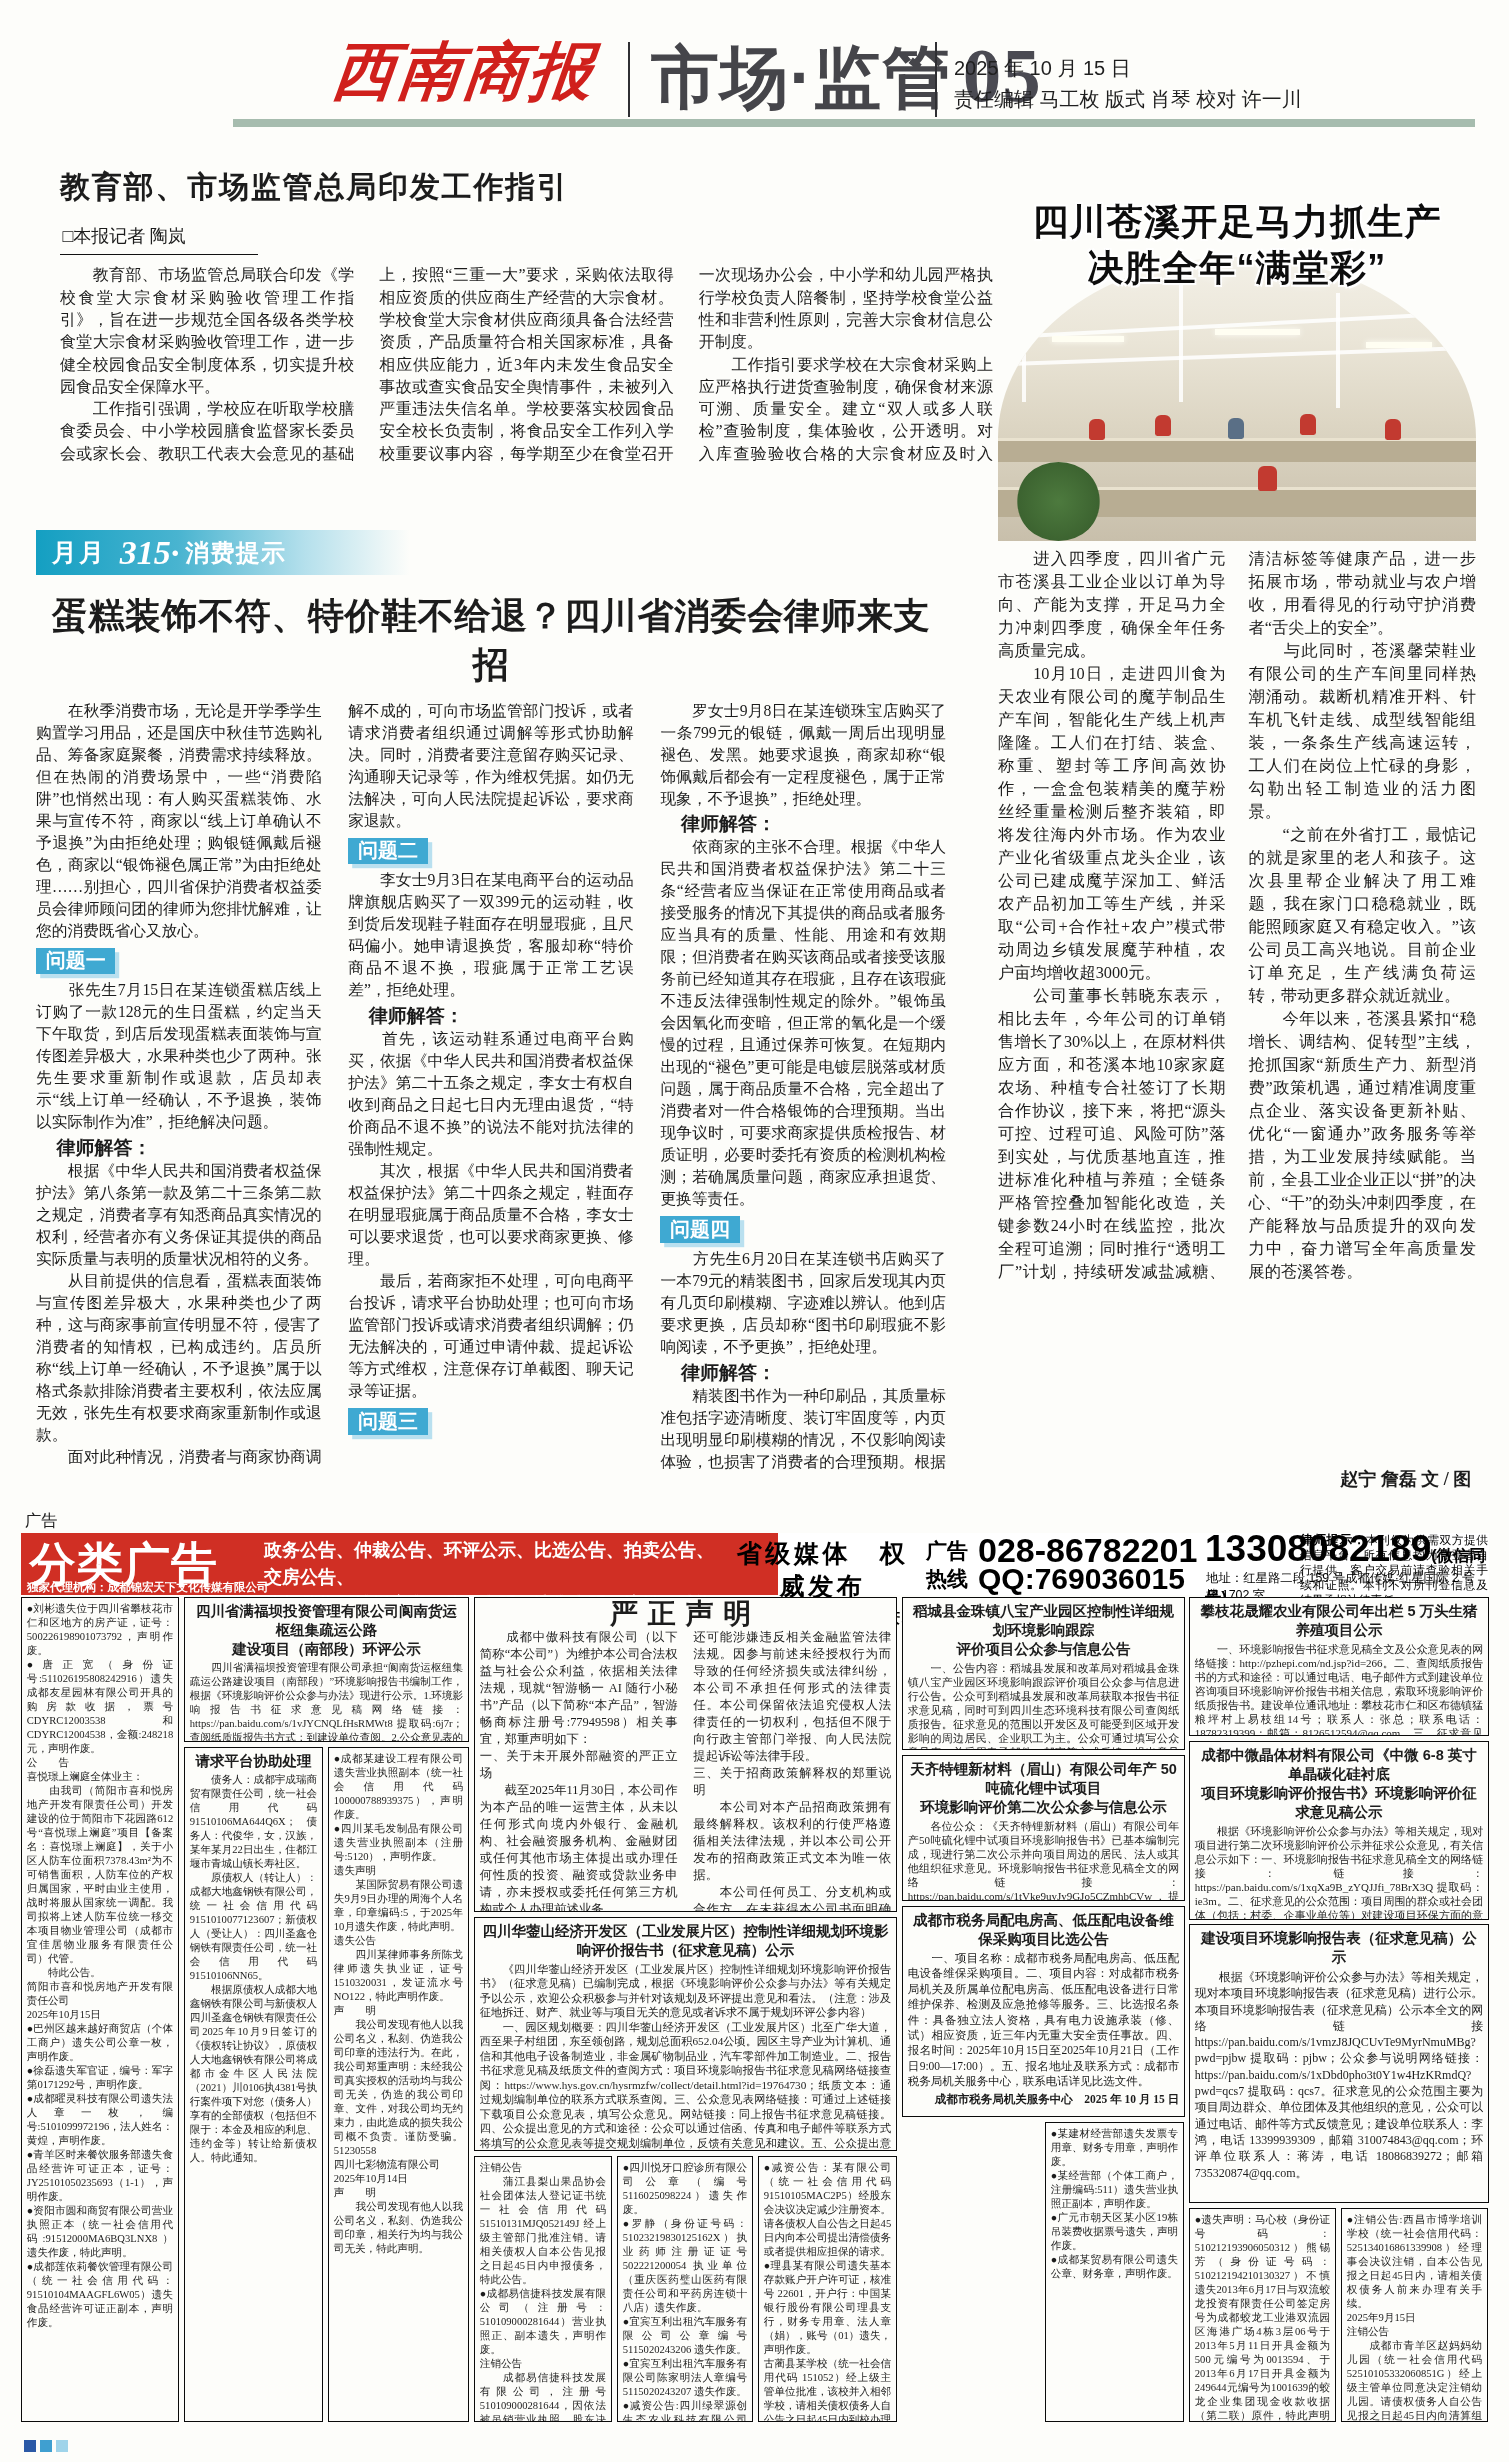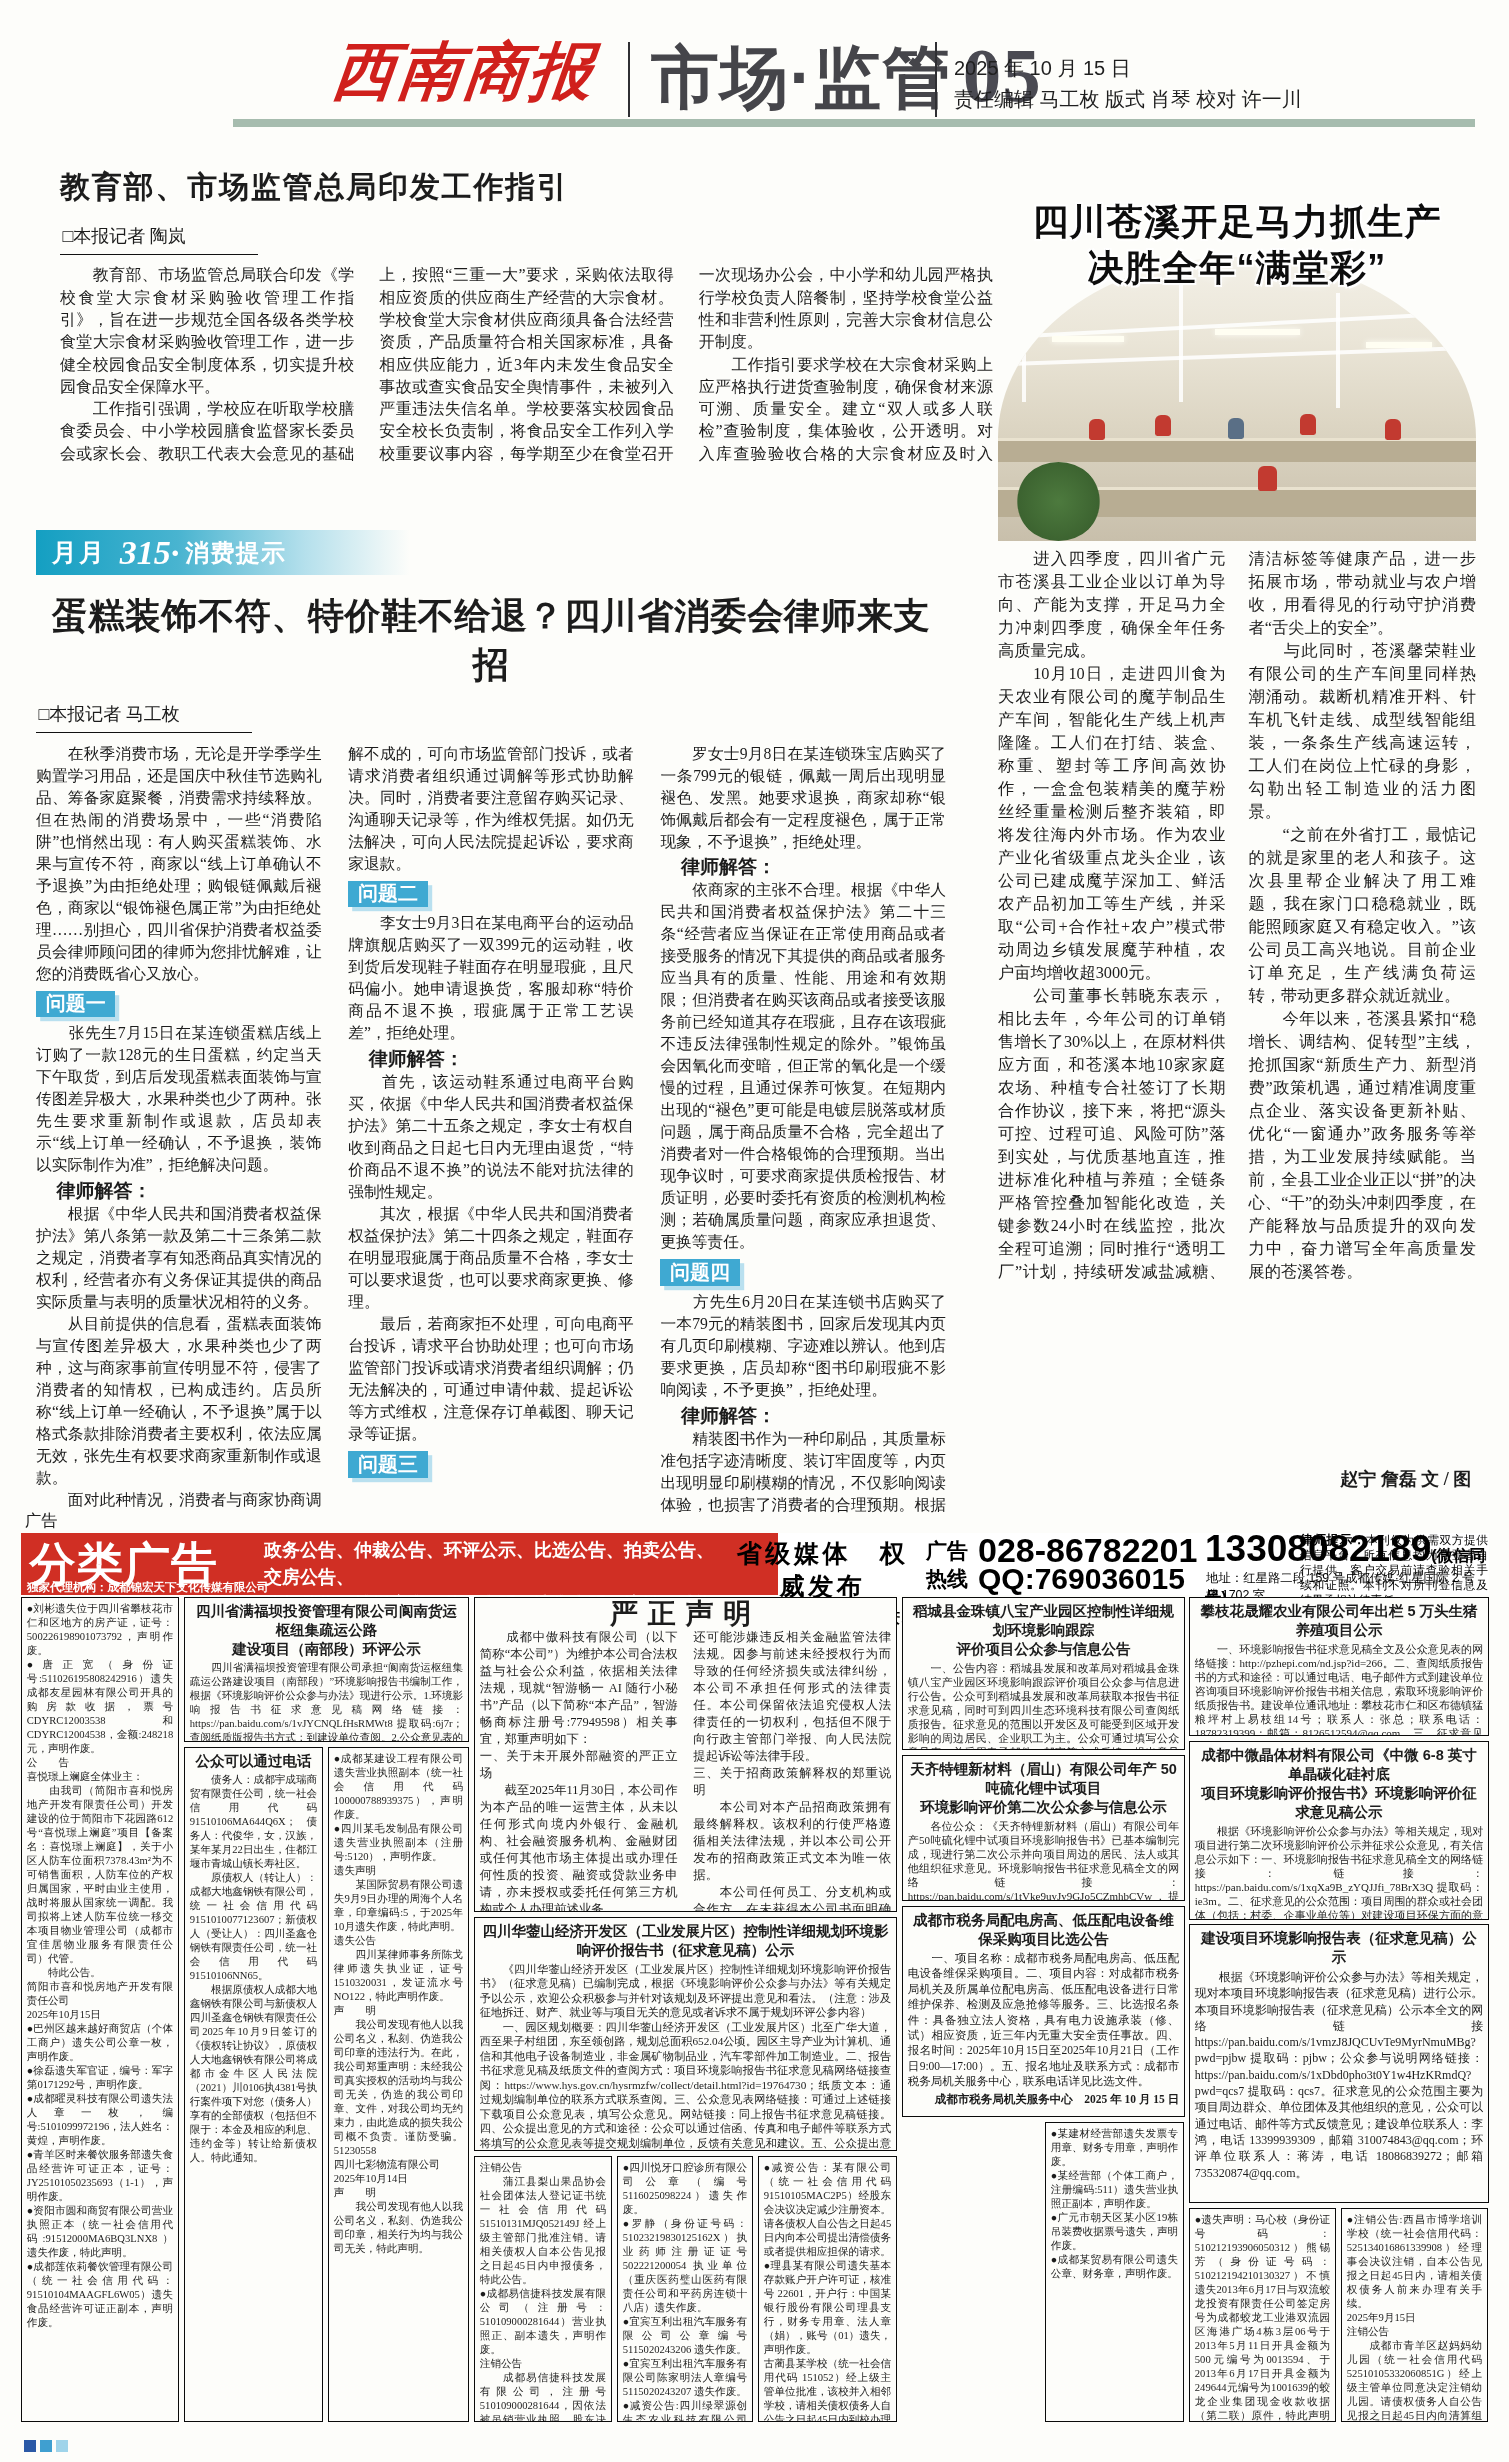--- a/index.html
+++ b/index.html
@@ -148,23 +148,20 @@
     <div id="photo-byline">赵宁 詹磊 文 / 图</div>
   </div>
 
   <div class="abs" id="consumer">
     <div id="c-banner" class="sans">
       <span class="b1">月月</span>
       <span class="b2" style="font-family:'Liberation Serif',serif;">315·</span>
       <span class="b3">消费提示</span>
     </div>
     <div class="sans" id="c-headline">蛋糕装饰不符、特价鞋不给退？四川省消委会律师来支招</div>
-    <div id="c-byline-row">
-      <span class="byline">□本报记者 马工枚</span>
-    </div>
     <div id="c-body">
       <p class="q-case">　　在秋季消费市场，无论是开学季学生购置学习用品，还是国庆中秋佳节选购礼品、筹备家庭聚餐，消费需求持续释放。但在热闹的消费场景中，一些“消费陷阱”也悄然出现：有人购买蛋糕装饰、水果与宣传不符，商家以“线上订单确认不予退换”为由拒绝处理；购银链佩戴后褪色，商家以“银饰褪色属正常”为由拒绝处理……别担心，四川省保护消费者权益委员会律师顾问团的律师为您排忧解难，让您的消费既省心又放心。</p>
       <div><span class="q-label sans">问题一</span></div>
       <p class="q-case">　　张先生7月15日在某连锁蛋糕店线上订购了一款128元的生日蛋糕，约定当天下午取货，到店后发现蛋糕表面装饰与宣传图差异极大，水果种类也少了两种。张先生要求重新制作或退款，店员却表示“线上订单一经确认，不予退换，装饰以实际制作为准”，拒绝解决问题。</p>
       <div class="ans-label">律师解答：</div>
       <p class="q-ans">　　根据《中华人民共和国消费者权益保护法》第八条第一款及第二十三条第二款之规定，消费者享有知悉商品真实情况的权利，经营者亦有义务保证其提供的商品实际质量与表明的质量状况相符的义务。
 　　从目前提供的信息看，蛋糕表面装饰与宣传图差异极大，水果种类也少了两种，这与商家事前宣传明显不符，侵害了消费者的知情权，已构成违约。店员所称“线上订单一经确认，不予退换”属于以格式条款排除消费者主要权利，依法应属无效，张先生有权要求商家重新制作或退款。
 　　面对此种情况，消费者与商家协商调解不成的，可向市场监管部门投诉，或者请求消费者组织通过调解等形式协助解决。同时，消费者要注意留存购买记录、沟通聊天记录等，作为维权凭据。如仍无法解决，可向人民法院提起诉讼，要求商家退款。</p>
       <div><span class="q-label sans">问题二</span></div>
       <p class="q-case">　　李女士9月3日在某电商平台的运动品牌旗舰店购买了一双399元的运动鞋，收到货后发现鞋子鞋面存在明显瑕疵，且尺码偏小。她申请退换货，客服却称“特价商品不退不换，瑕疵属于正常工艺误差”，拒绝处理。</p>
@@ -224,21 +221,21 @@
 ●成都莲依莉餐饮管理有限公司（统一社会信用代码：91510104MAAGFL6W05）遗失食品经营许可证正副本，声明作废。</div>
     </div>
 
     <div class="ad-block fine" style="left:163px;top:0;width:285px;height:145px;">
       <div class="ad-title" style="white-space:pre-line;">四川省满福坝投资管理有限公司阆南货运枢纽集疏运公路
 建设项目（南部段）环评公示</div>
       <div class="ad-body">　　四川省满福坝投资管理有限公司承担“阆南货运枢纽集疏运公路建设项目（南部段）”环境影响报告书编制工作，根据《环境影响评价公众参与办法》现进行公示。1.环境影响报告书征求意见稿网络链接：https://pan.baidu.com/s/1vJYCNQLfHsRMWt8 提取码:6j7r；查阅纸质版报告书方式：到建设单位查阅。2.公众意见表的网络链接：https://pan.baidu.com/s/1rvzEKOA?pwd=jpe6。征求意见范围:项目沿线500m范围内的公众。3.提出意见的方式和途径:可以通过电话、电子邮件联系环评单位或建设单位。建设单位联系电话 15760588403,邮箱见链接。4.环评单位：成都三川合规科技有限公司，联系人胡哲，邮箱 907@qq.com。5.公众提出意见的起止时间：公示后10个工作日内。</div>
     </div>
 
     <div class="ad-block fine" style="left:163px;top:150px;width:139px;height:675px;">
-      <div class="ad-title">公众可以通过电话</div>
+      <div class="ad-title">请求平台协助处理</div>
       <div class="ad-body">　　债务人：成都宇成瑞商贸有限责任公司，统一社会信用代码 91510106MA644Q6X；债务人：代俊华，女，汉族，某年某月22日出生，住都江堰市青城山镇长寿社区。
 　　原债权人（转让人）：成都大地鑫钢铁有限公司，统一社会信用代码 9151010077123607；新债权人（受让人）：四川圣鑫仓钢铁有限责任公司，统一社会信用代码 91510106NN65。
 　　根据原债权人成都大地鑫钢铁有限公司与新债权人四川圣鑫仓钢铁有限责任公司2025年10月9日签订的《债权转让协议》，原债权人大地鑫钢铁有限公司将成都市金牛区人民法院（2021）川0106执4381号执行案件项下对您（债务人）享有的全部债权（包括但不限于：本金及相应的利息、违约金等）转让给新债权人。特此通知。</div>
     </div>
 
     <div class="ad-block fine" style="left:307px;top:150px;width:141px;height:675px;">
       <div class="ad-body">●成都某建设工程有限公司遗失营业执照副本（统一社会信用代码 100000788939375），声明作废。
 ●四川某毛发制品有限公司遗失营业执照副本（注册号:5120），声明作废。
 遗失声明
 　　某国际贸易有限公司遗失9月9日办理的周海个人名章，印章编码:5，于2025年10月遗失作废，特此声明。

